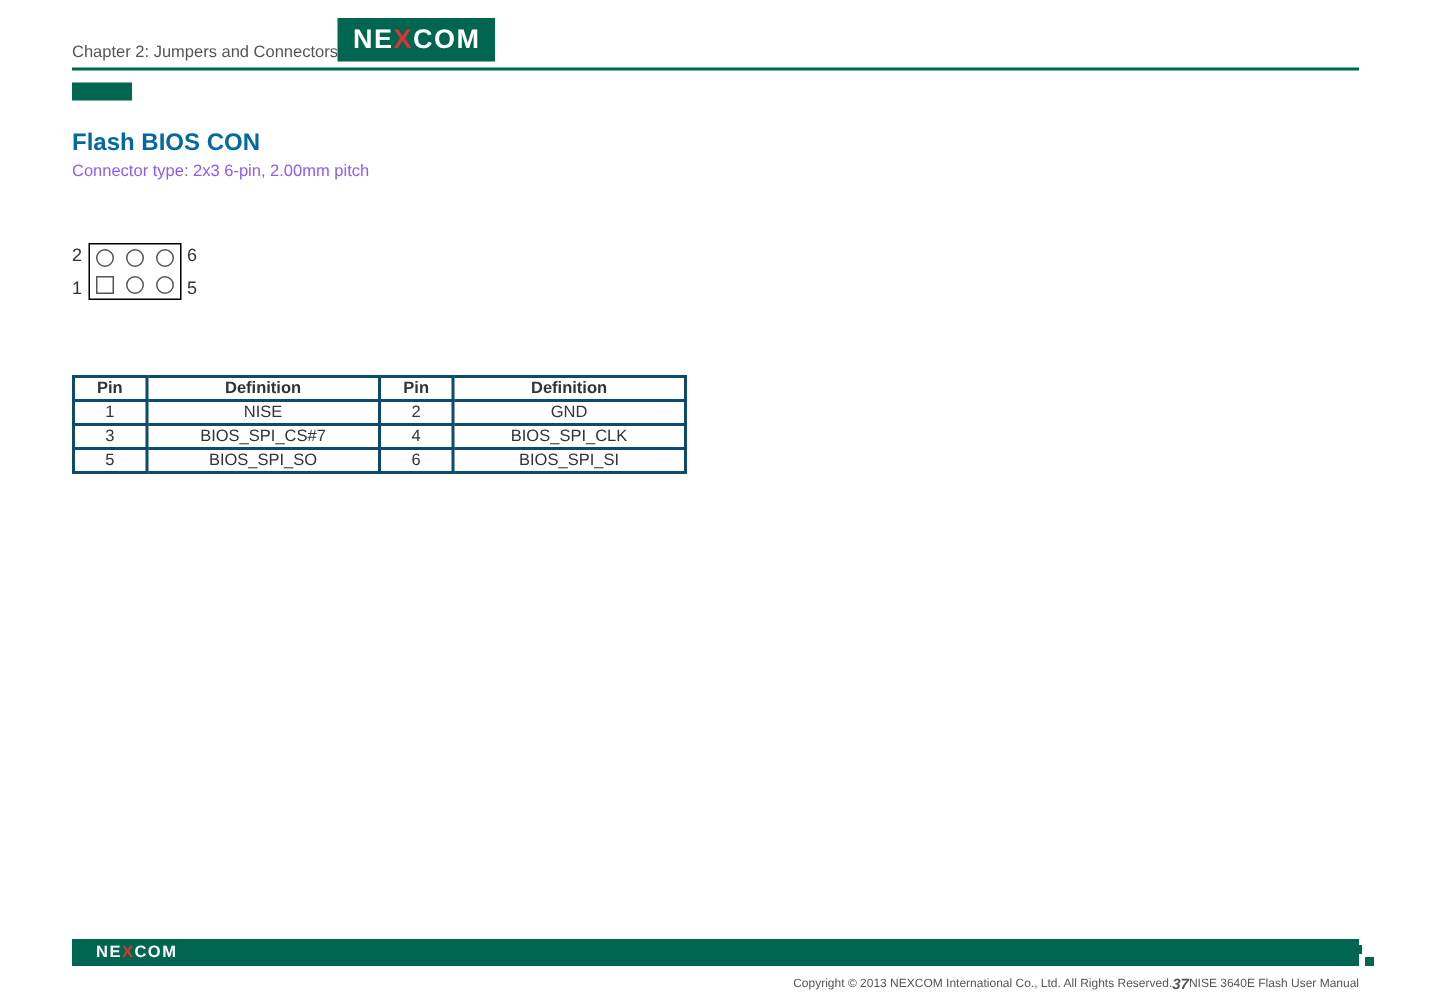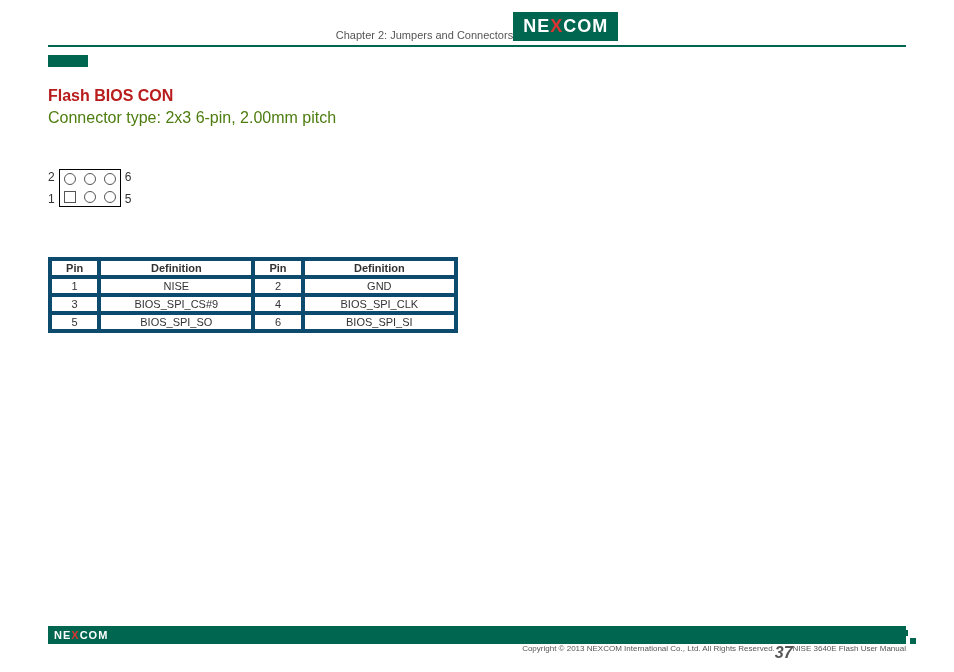--- a/index.html
+++ b/index.html
@@ -8,21 +8,21 @@
     font-family: Arial, Helvetica, sans-serif;
     font-size: 12px;
     color: #333;
     background: #fff;
     width: 954px;
     height: 672px;
     position: relative;
   }
   .header {
     display: flex;
-    justify-content: center;
+    justify-content: flex-start;
     align-items: flex-end;
     padding: 12px 48px 0 48px;
   }
   .chapter-title {
     font-size: 11px;
     color: #555;
   }
   .logo-top {
     background: #00664f;
     color: #fff;
@@ -49,25 +49,25 @@
     height: 12px;
     background: #00664f;
   }
   .content {
     padding: 40px 48px 0 48px;
   }
   h2 {
     margin: 0 0 2px 0;
     font-size: 16px;
     font-weight: bold;
-    color: #b91c1c;
+    color: #0369a1;
   }
   .sub {
-    font-size: 16px;
-    color: #4d7c0f;
+    font-size: 11px;
+    color: #8b5cf6;
     line-height: 1.4;
   }
   .pin-diagram {
     margin-top: 40px;
     display: flex;
     align-items: center;
   }
   .pin-labels-left {
     display: flex;
     flex-direction: column;
@@ -107,37 +107,37 @@
     height: 10px;
     border: 1px solid #555;
   }
   table.def {
     margin-top: 50px;
     border-collapse: collapse;
     width: 410px;
     font-size: 11px;
   }
   table.def th, table.def td {
-    border: 4px solid #0c4a6e;
+    border: 2px solid #0c4a6e;
     text-align: center;
     padding: 1px 4px;
   }
   table.def th {
     font-weight: bold;
   }
   .footer-bar {
     position: absolute;
     bottom: 28px;
     left: 48px;
     right: 48px;
     height: 18px;
     background: #00664f;
     display: flex;
     align-items: center;
-    padding: 0 6px;
+    padding: 0 16px;
   }
   .footer-logo {
     color: #fff;
     font-weight: bold;
     font-size: 11px;
     letter-spacing: 1px;
   }
   .footer-logo .x { color: #d33; }
   .footer-deco {
     position: absolute;
@@ -156,21 +156,21 @@
     bottom: 10px;
     left: 52px;
     right: 48px;
     display: flex;
     justify-content: flex-end;
     font-size: 8px;
     color: #555;
   }
   .footer-page {
     font-weight: bold;
-    font-size: 16px;
+    font-size: 10px;
     font-style: italic;
   }
 </style>
 </head>
 <body>
 
 <div class="header">
   <div class="chapter-title">Chapter 2: Jumpers and Connectors</div>
   <div class="logo-top">
     <span>NE</span>
@@ -226,21 +226,21 @@
       <th style="width:150px">Definition</th>
     </tr>
     <tr>
       <td>1</td>
       <td>NISE</td>
       <td>2</td>
       <td>GND</td>
     </tr>
     <tr>
       <td>3</td>
-      <td>BIOS_SPI_CS#9</td>
+      <td>BIOS_SPI_CS#7</td>
       <td>4</td>
       <td>BIOS_SPI_CLK</td>
     </tr>
     <tr>
       <td>5</td>
       <td>BIOS_SPI_SO</td>
       <td>6</td>
       <td>BIOS_SPI_SI</td>
     </tr>
   </tbody>

